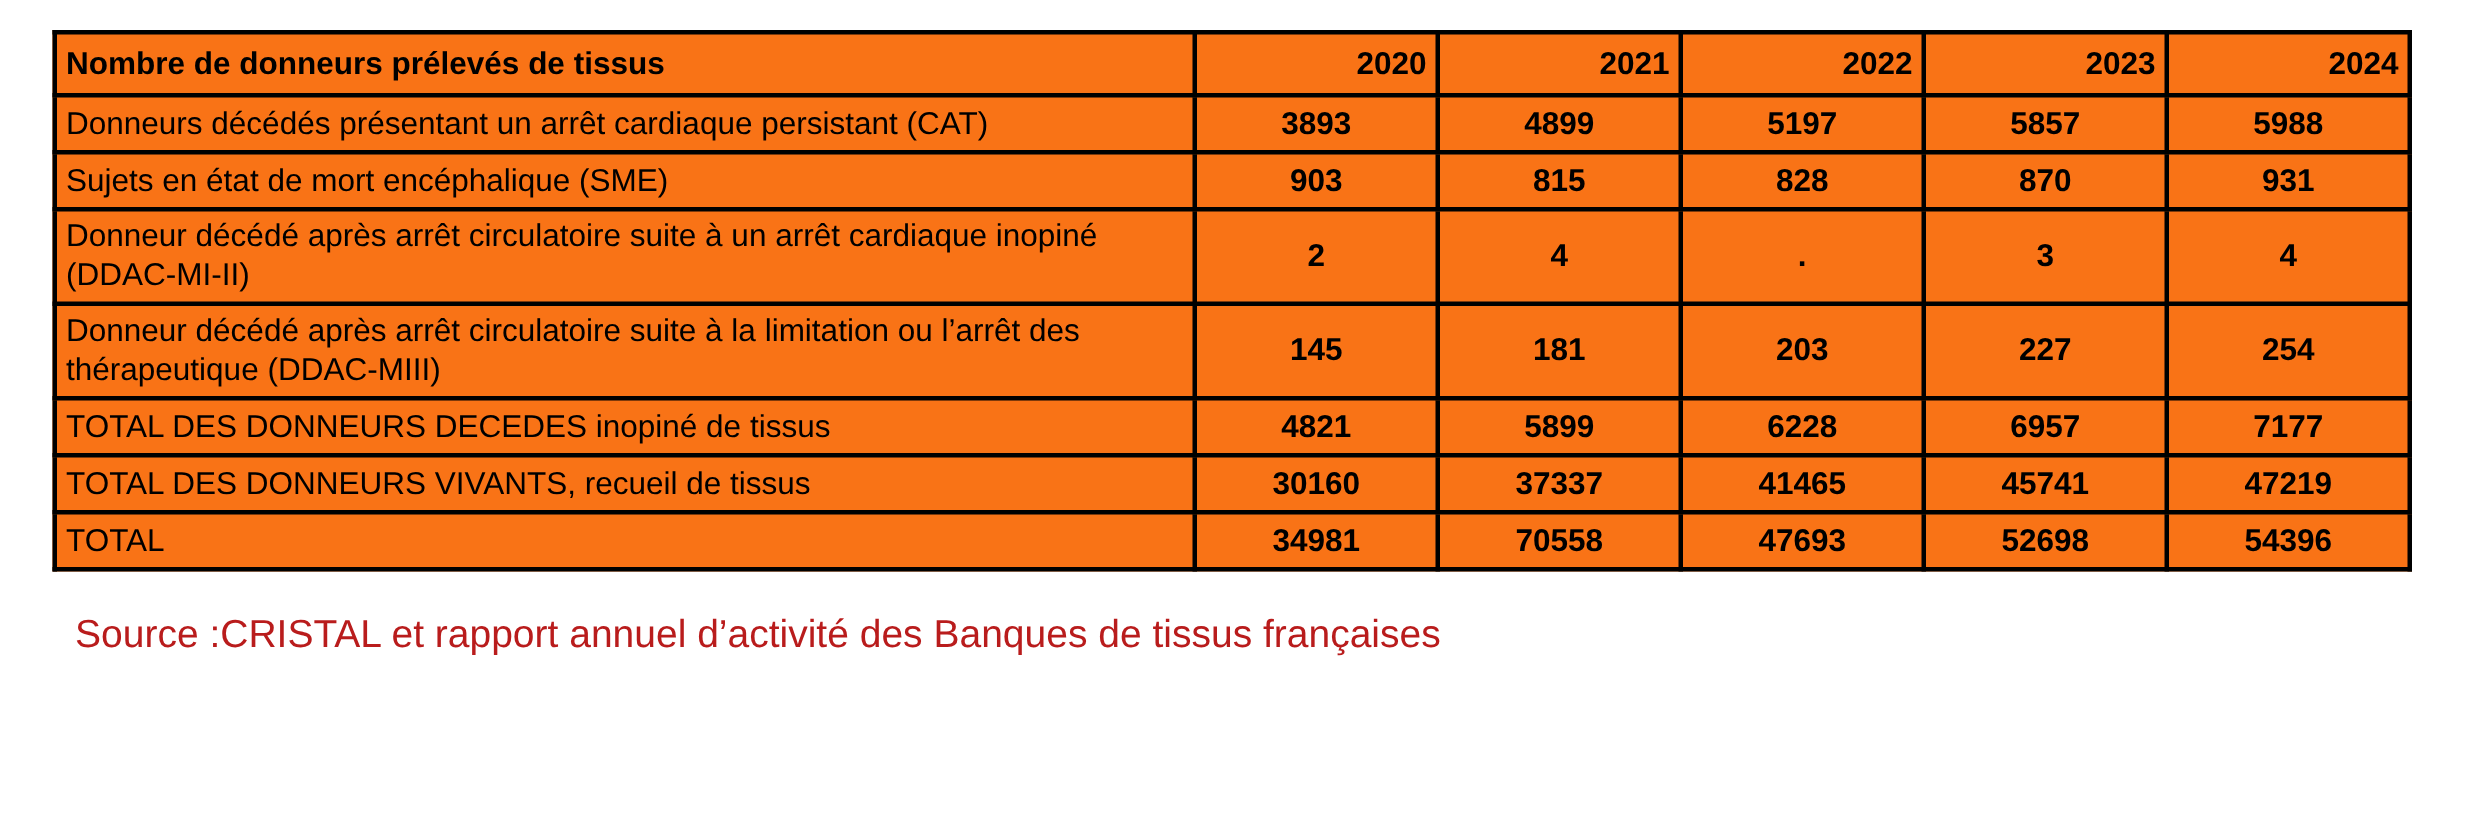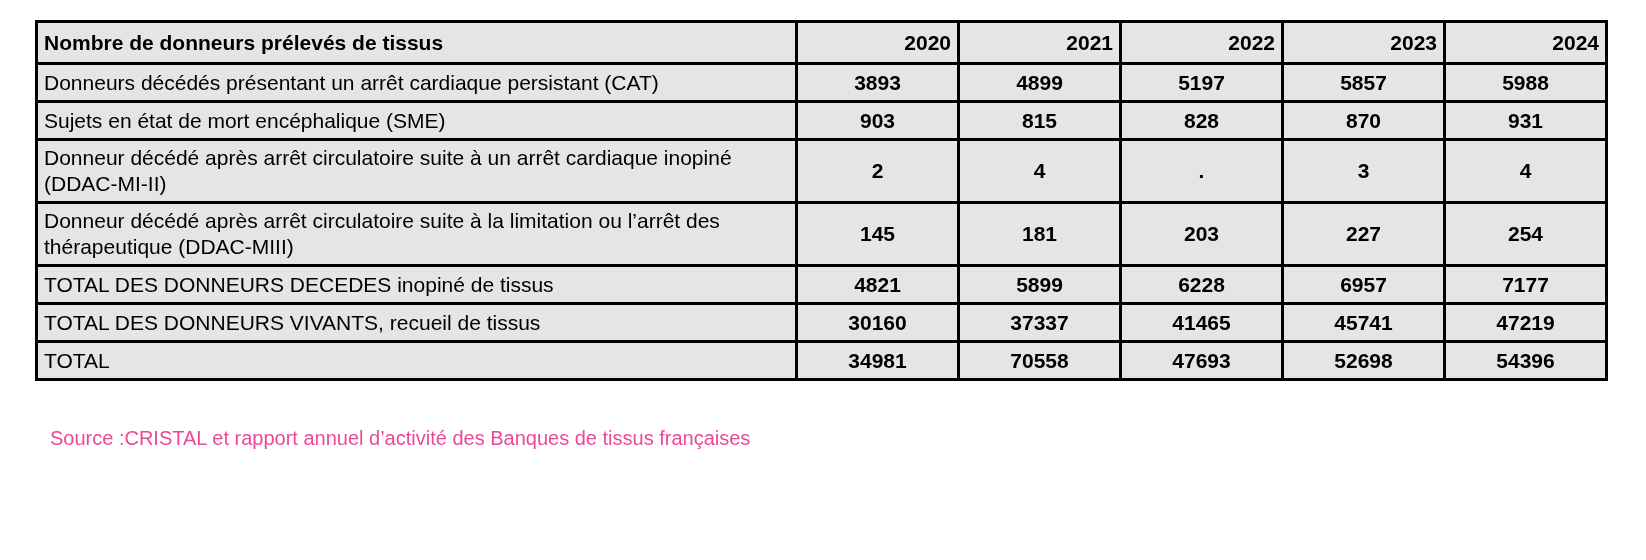--- a/index.html
+++ b/index.html
@@ -16,21 +16,21 @@
     background: #ffffff;
     overflow: hidden;
   }
   table.donors {
     position: absolute;
     left: 35px;
     top: 20px;
     border-collapse: collapse;
     table-layout: fixed;
     width: 1570px;
-    background: #e5e5e5;
+    background: #f97316;
   }
   table.donors th, table.donors td {
     border: 3px solid #000000;
     font-size: 21px;
     line-height: 26px;
     padding: 4px 6px;
     overflow: hidden;
     vertical-align: middle;
   }
   table.donors col.c-label { width: 760px; }
@@ -49,24 +49,24 @@
     font-weight: normal;
   }
   td.num {
     text-align: center;
     font-weight: bold;
   }
   tr.data-row { height: 38px; }
   .source-note {
     position: absolute;
     left: 50px;
-    top: 426px;
-    font-size: 20px;
+    top: 410px;
+    font-size: 26px;
     line-height: 24px;
-    color: #ec4899;
+    color: #b91c1c;
     white-space: nowrap;
   }
 </style>
 </head>
 <body>
 
 <div class="page">
 
   <table class="donors">
     <colgroup>

